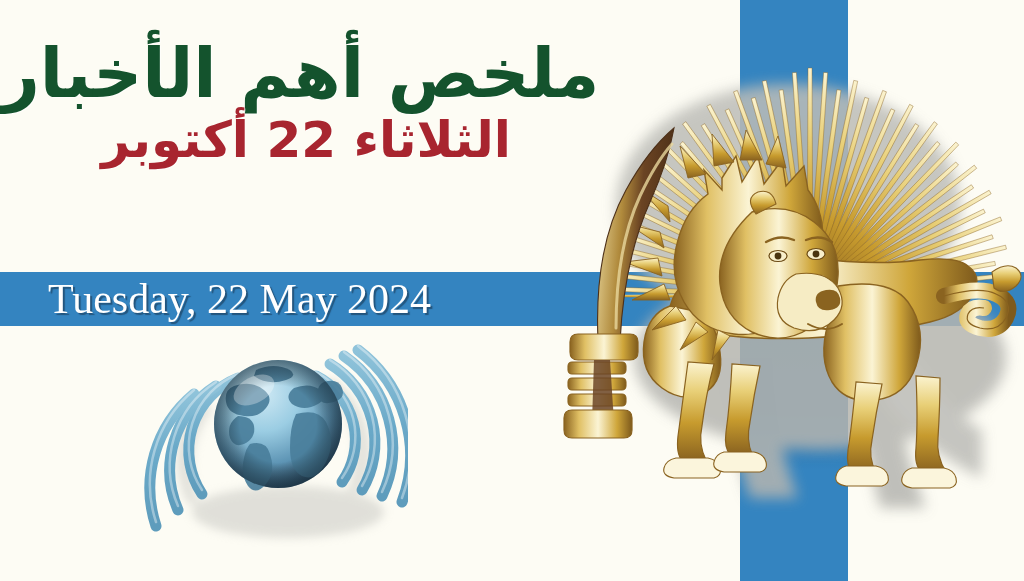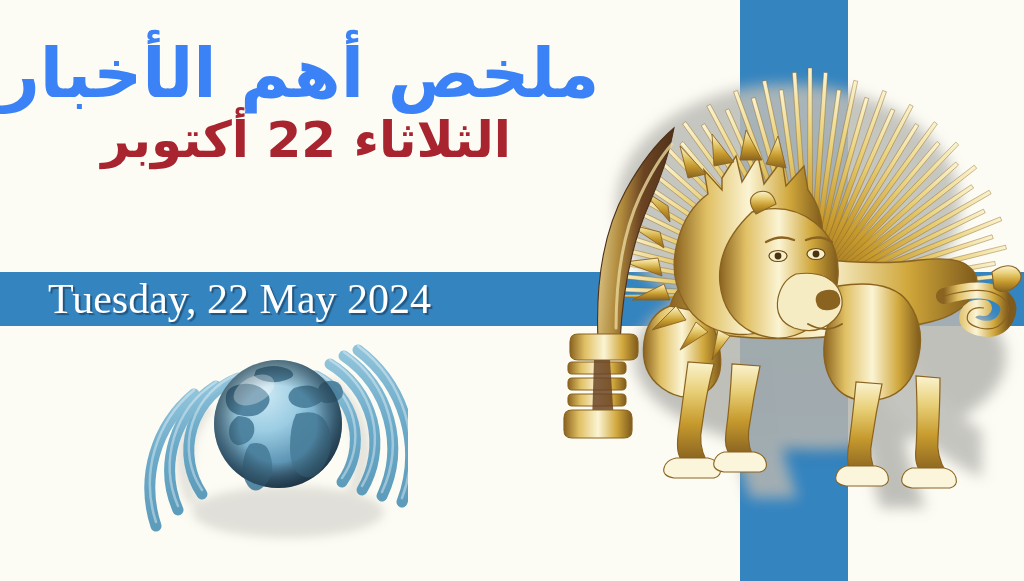--- a/index.html
+++ b/index.html
@@ -58,21 +58,21 @@
     width: 600px;
     text-align: center;
     direction: rtl;
     z-index: 6;
   }
   .headline-main {
     font-family: "DejaVu Sans", "Liberation Sans", sans-serif;
     font-weight: bold;
     font-size: 68px;
     line-height: 1.0;
-    color: #3b82f6;
+    color: #14532d;
     letter-spacing: -1px;
     white-space: nowrap;
     text-shadow: 1px 1px 0 rgba(255,255,255,0.6);
   }
   .headline-sub {
     font-family: "DejaVu Sans", "Liberation Sans", sans-serif;
     font-weight: bold;
     font-size: 50px;
     line-height: 1.05;
     color: #a8252f;

